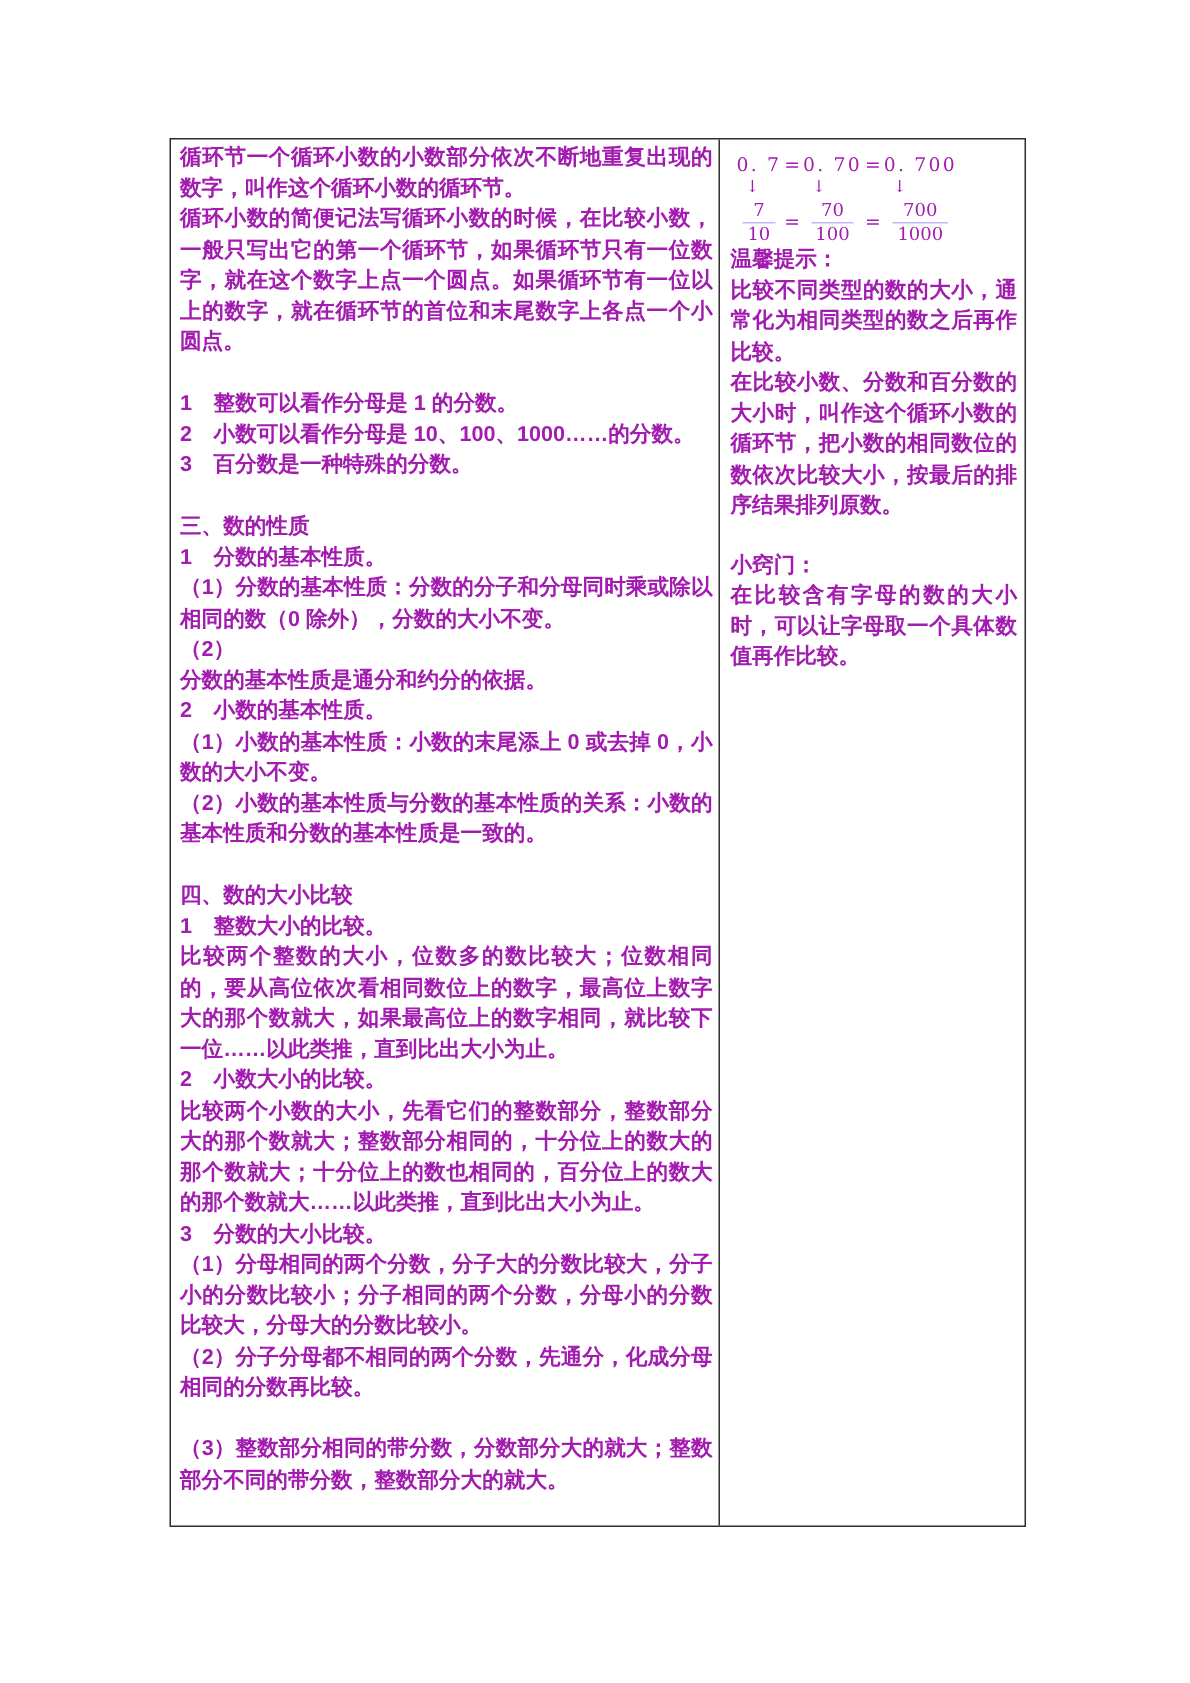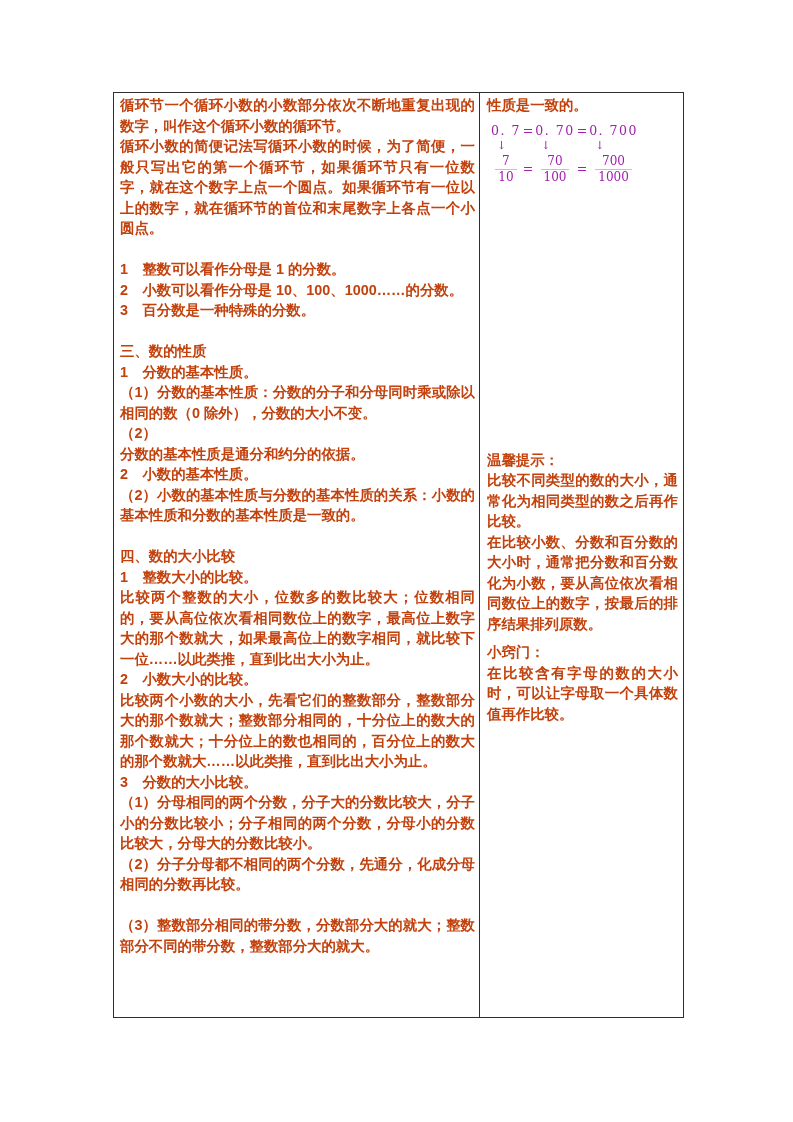--- a/index.html
+++ b/index.html
@@ -26,21 +26,21 @@
     padding:2px 4px 0 6px;
   }
   .cell-right {
     flex:1;
     padding:2px 5px 0 7px;
   }
   .cell p {
     margin:0;
     font-size:14.4px;
     line-height:20.5px;
-    color:#c2410c;
+    color:#a21caf;
     font-weight:bold;
     text-align:justify;
     word-break:break-all;
   }
   p.blank { height:20.5px; }
 
   
   .formula {
     display:grid;
     grid-template-columns:repeat(5, auto);
@@ -59,59 +59,59 @@
     font-size:11px; line-height:14px; justify-self:start; padding-left:6px;
   }
   .formula .spacer { min-width:4px; }
   .frac {
     display:inline-flex; flex-direction:column; align-items:center;
     font-size:12px; line-height:13px; justify-self:center; margin-top:2px;
   }
   .frac .num { padding:0 3px 1px; }
   .frac .den { border-top:1px solid #c4b5fd; padding:1px 3px 0; }
 
-  .tips-block { margin-top:266px; }
-  .trick-block { margin-top:8px; }
+  .tips-block { }
+  .trick-block { margin-top:20px;font-family:Liberation Mono, monospace; }
 </style>
 </head>
 <body>
 
 <div class="doc-table">
 
   <div class="cell cell-left">
 
   <p>循环节一个循环小数的小数部分依次不断地重复出现的数字，叫作这个循环小数的循环节。</p>
-      <p>循环小数的简便记法写循环小数的时候，为了简便，一般只写出它的第一个循环节，如果循环节只有一位数字，就在这个数字上点一个圆点。如果循环节有一位以上的数字，就在循环节的首位和末尾数字上各点一个小圆点。</p>
+      <p>循环小数的简便记法写循环小数的时候，在比较小数，一般只写出它的第一个循环节，如果循环节只有一位数字，就在这个数字上点一个圆点。如果循环节有一位以上的数字，就在循环节的首位和末尾数字上各点一个小圆点。</p>
       <p class="blank"></p>
       <p>1　整数可以看作分母是 1 的分数。</p>
       <p>2　小数可以看作分母是 10、100、1000……的分数。</p>
       <p>3　百分数是一种特殊的分数。</p>
       <p class="blank"></p>
       <p>三、数的性质</p>
       <p>1　分数的基本性质。</p>
       <p>（1）分数的基本性质：分数的分子和分母同时乘或除以相同的数（0 除外），分数的大小不变。</p>
       <p>（2）</p>
       <p>分数的基本性质是通分和约分的依据。</p>
       <p>2　小数的基本性质。</p>
+      <p>（1）小数的基本性质：小数的末尾添上 0 或去掉 0，小数的大小不变。</p>
       <p>（2）小数的基本性质与分数的基本性质的关系：小数的基本性质和分数的基本性质是一致的。</p>
       <p class="blank"></p>
       <p>四、数的大小比较</p>
       <p>1　整数大小的比较。</p>
       <p>比较两个整数的大小，位数多的数比较大；位数相同的，要从高位依次看相同数位上的数字，最高位上数字大的那个数就大，如果最高位上的数字相同，就比较下一位……以此类推，直到比出大小为止。</p>
       <p>2　小数大小的比较。</p>
       <p>比较两个小数的大小，先看它们的整数部分，整数部分大的那个数就大；整数部分相同的，十分位上的数大的那个数就大；十分位上的数也相同的，百分位上的数大的那个数就大……以此类推，直到比出大小为止。</p>
       <p>3　分数的大小比较。</p>
       <p>（1）分母相同的两个分数，分子大的分数比较大，分子小的分数比较小；分子相同的两个分数，分母小的分数比较大，分母大的分数比较小。</p>
       <p>（2）分子分母都不相同的两个分数，先通分，化成分母相同的分数再比较。</p>
       <p class="blank"></p>
       <p>（3）整数部分相同的带分数，分数部分大的就大；整数部分不同的带分数，整数部分大的就大。</p>
     </div>
 
   <div class="cell cell-right">
-    <p>性质是一致的。</p>
 
     <div class="formula">
       <span class="dec">0. 7</span>
       <span class="feq">=</span>
       <span class="dec">0. 70</span>
       <span class="feq">=</span>
       <span class="dec">0. 700</span>
 
       <span class="arr">↓</span>
       <span class="spacer"></span>
@@ -131,21 +131,21 @@
       <span class="feq">=</span>
       <span class="frac">
         <span class="num">700</span>
         <span class="den">1000</span>
       </span>
     </div>
 
     <div class="tips-block">
       <p>温馨提示：</p>
       <p>比较不同类型的数的大小，通常化为相同类型的数之后再作比较。</p>
-      <p>在比较小数、分数和百分数的大小时，通常把分数和百分数化为小数，要从高位依次看相同数位上的数字，按最后的排序结果排列原数。</p>
+      <p>在比较小数、分数和百分数的大小时，叫作这个循环小数的循环节，把小数的相同数位的数依次比较大小，按最后的排序结果排列原数。</p>
     </div>
 
     <div class="trick-block">
       <p>小窍门：</p>
       <p>在比较含有字母的数的大小时，可以让字母取一个具体数值再作比较。</p>
     </div>
   </div>
 </div>
 
 </body></html>

